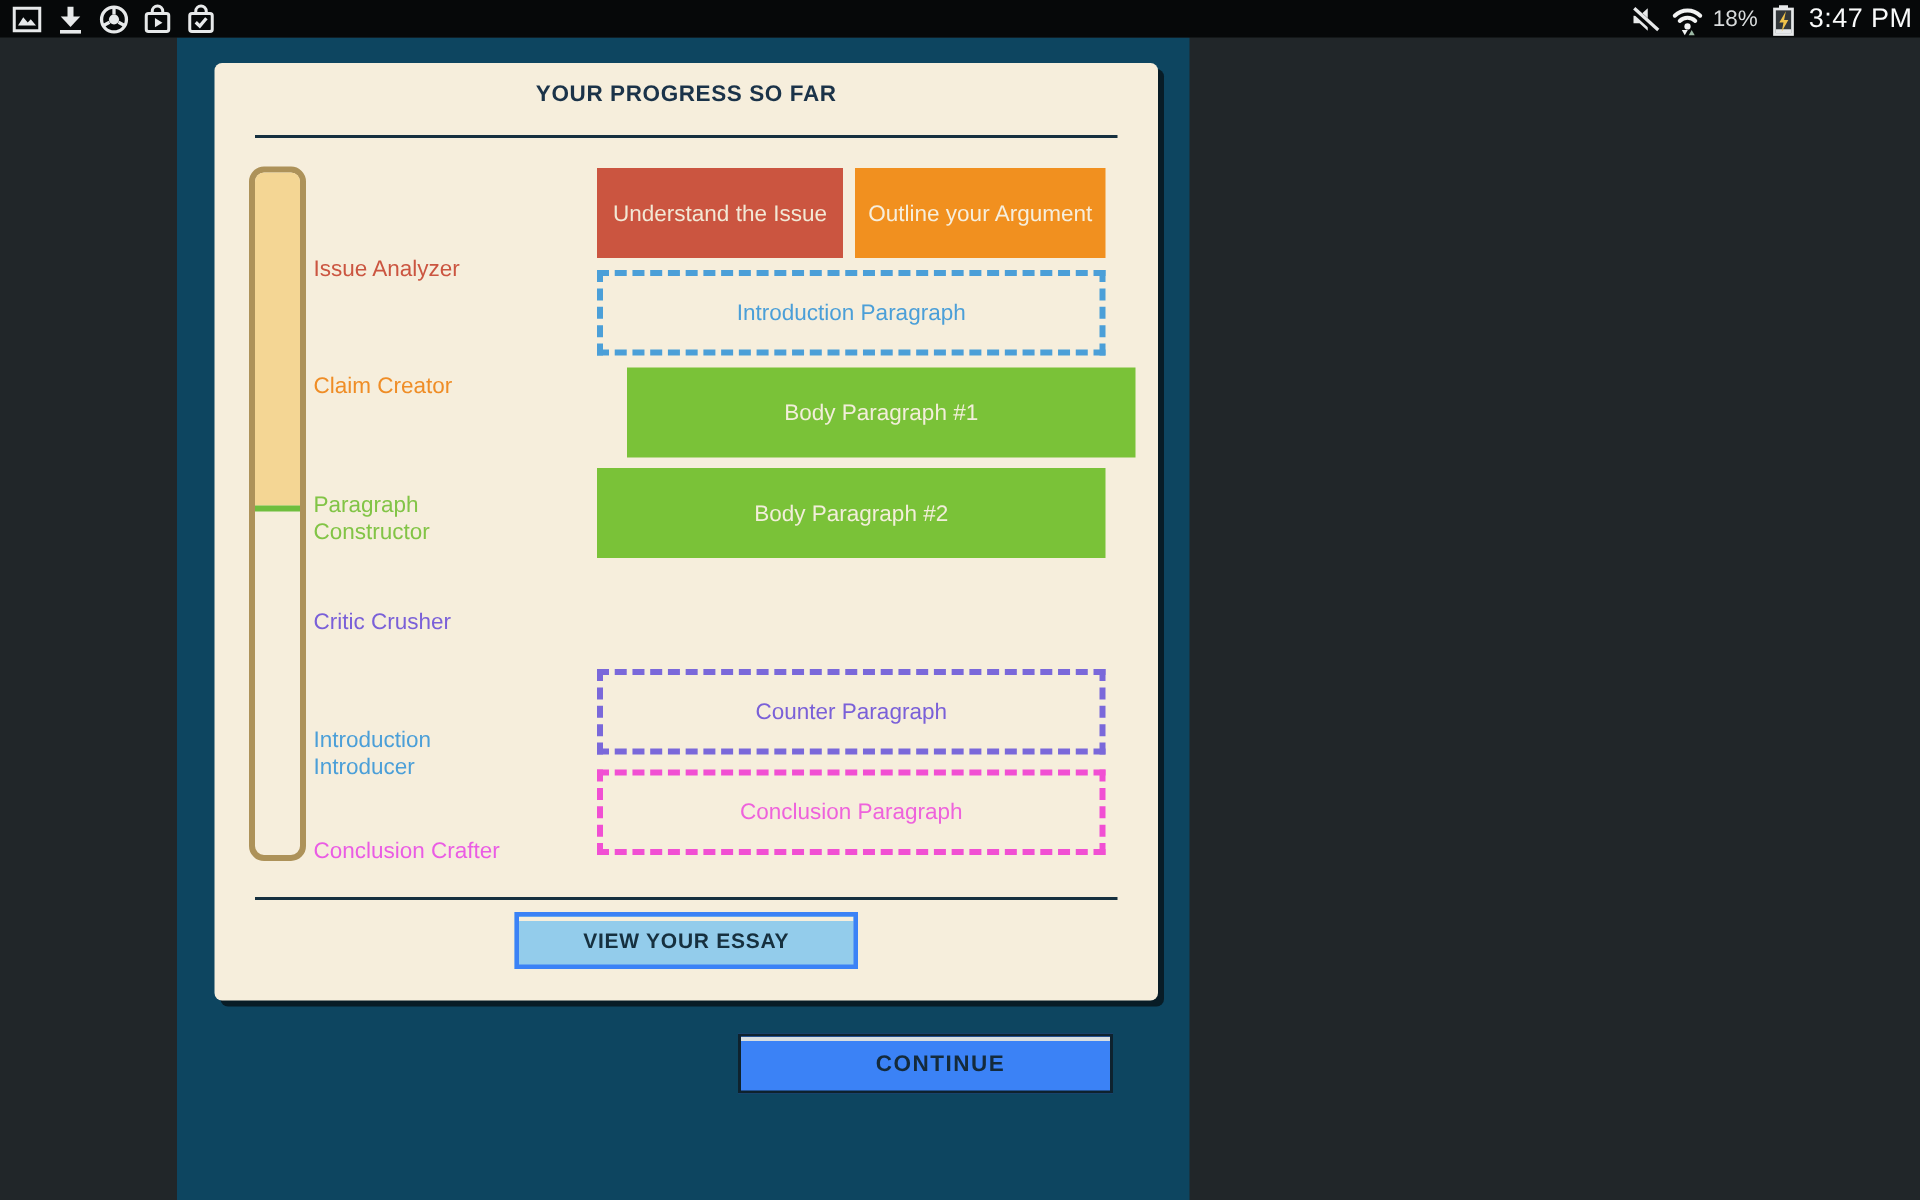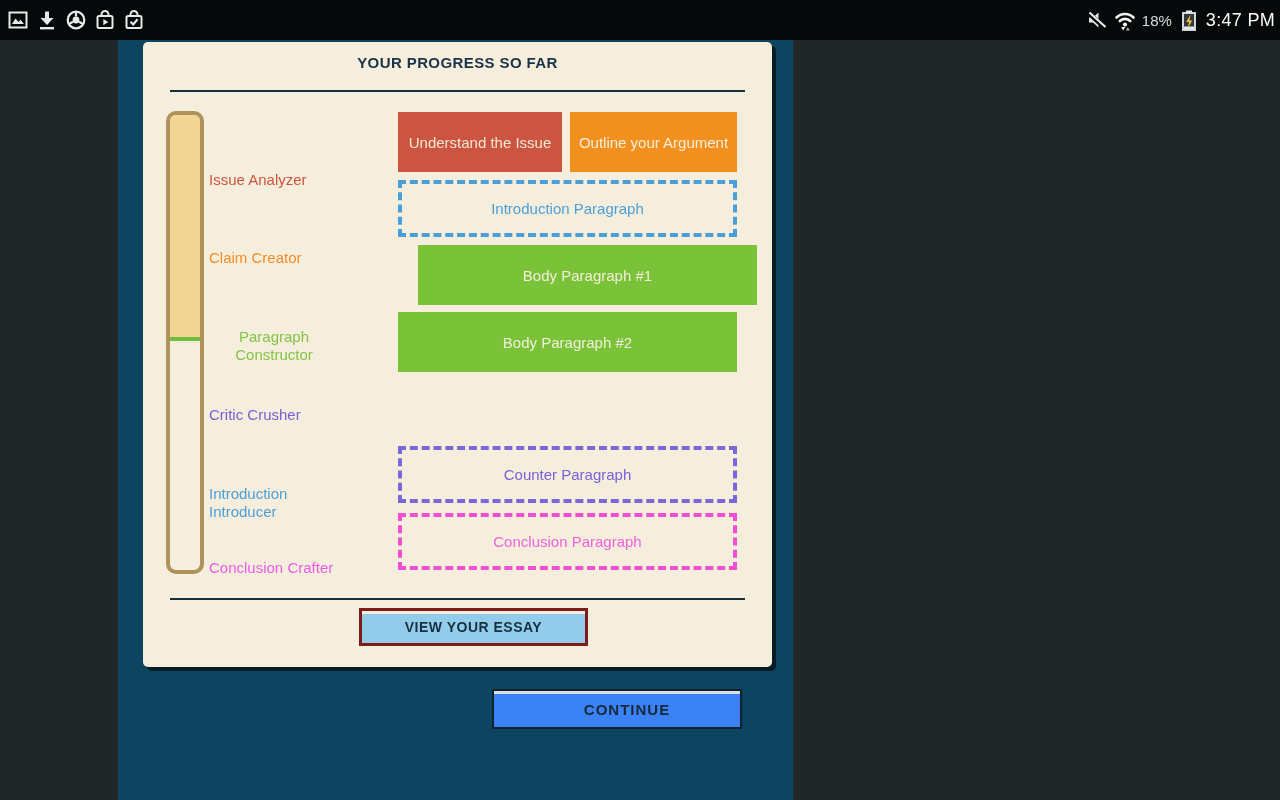--- a/index.html
+++ b/index.html
@@ -1,20 +1,20 @@
 <!DOCTYPE html>
 <html><head>
 <meta charset="utf-8">
 <style>
   * { margin:0; padding:0; box-sizing:border-box; }
   html,body { width:1280px; height:800px; overflow:hidden; background:#212629;
               font-family:"Liberation Sans", sans-serif; }
 
   
-  .statusbar { position:absolute; top:0; left:0; width:1280px; height:40px;
+  .statusbar { position:absolute; top:0; left:0; width:1280px; height:25px;
                background:#060809; display:flex; align-items:center;
                justify-content:space-between; z-index:50; }
   .sb-left { display:flex; align-items:center; gap:7px; padding-left:7px; }
   .sb-right{ display:flex; align-items:center; gap:6px; padding-right:5px; }
   .sb-icon { width:22px; height:22px; display:block; }
   .sb-pct  { color:#d9dcdd; font-size:15px; }
   .sb-time { color:#fafbfb; font-size:18px; letter-spacing:0.3px; }
 
   
   .overlay { position:absolute; left:118px; top:25px; width:675px; height:775px;
@@ -39,21 +39,21 @@
   .track-fill   { position:absolute; top:0; left:0; right:0; height:222px;
                   background:#f4d694; }
   .track-marker { position:absolute; top:222px; left:0; right:0; height:4px;
                   background:#6fbe3e; }
 
   
   .stage { position:absolute; left:66px; width:130px; font-size:15px;
            line-height:18px; }
   .stage-0 { top:129px; color:#cb5540; }
   .stage-1 { top:207px; color:#ef8d26; }
-  .stage-2 { top:286px; color:#82c446;text-align:center; }
+  .stage-2 { top:286px; color:#82c446; }
   .stage-3 { top:364px; color:#7a60d8; }
   .stage-4 { top:443px; color:#4b9fd8; }
   .stage-5 { top:517px; color:#ea5ce4; }
 
   
   .step { position:absolute; display:flex; align-items:center;
           justify-content:center; text-align:center; font-size:15px; }
   .step-0 { left:255px; top:70px;  width:164px; height:60px;
             background:#cb5540; color:#f2e8d5; }
   .step-1 { left:427px; top:70px;  width:167px; height:60px;
@@ -68,23 +68,23 @@
             border:4px dashed #6fbe3e; color:#7ac238; }
   .step-6 { left:255px; top:404px; width:339px; height:57px;
             border:4px dashed #7a68da; color:#7a60d8; }
   .step-7 { left:255px; top:471px; width:339px; height:57px;
             border:4px dashed #f14fd3; color:#ee62dc; }
 
   
   .btn { position:absolute; display:flex; align-items:center;
          justify-content:center; font-weight:bold; cursor:pointer; }
   .btn-view { left:200px; top:566px; width:229px; height:38px;
-              background:#93cceb; border:3px solid #7f1d1d;
+              background:#93cceb; border:3px solid #3b82f6;
               box-shadow:inset 0 3px 0 #f6eedc;
-              color:#16303f; font-size:14px; letter-spacing:0.5px;margin-left:16px; }
+              color:#16303f; font-size:14px; letter-spacing:0.5px; }
   .btn-redo { left:58px;  top:664px; width:251px; height:40px;
               background:#ed8182; border:2px solid #0e222e;
               box-shadow:inset 0 3px 0 rgba(246,238,220,0.85);
               color:#f6eedc; font-size:15px; letter-spacing:1px; }
   .btn-continue { left:374px; top:664px; width:250px; height:40px;
               background:#3b82f6; border:2px solid #0e222e;
               box-shadow:inset 0 3px 0 rgba(246,238,220,0.85);
               color:#142a3b; font-size:15px; letter-spacing:1px;padding-left:20px; }
 </style>
 </head>

